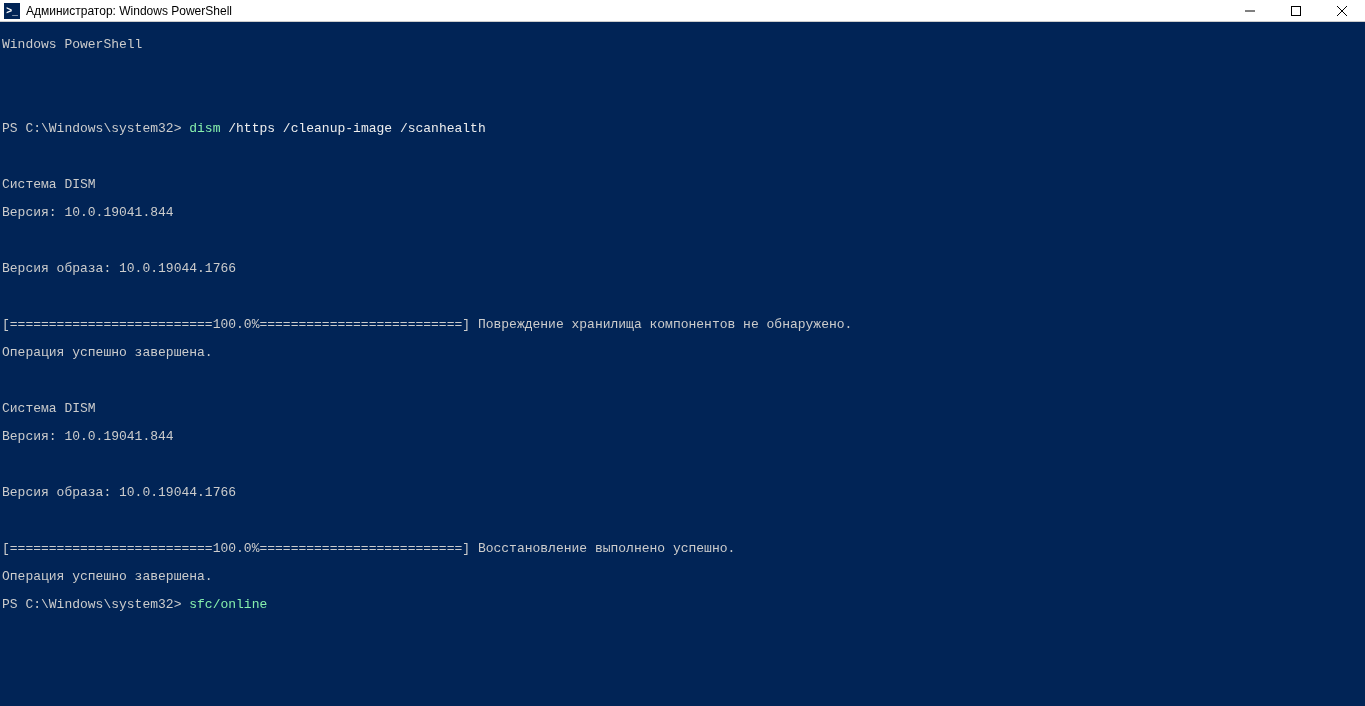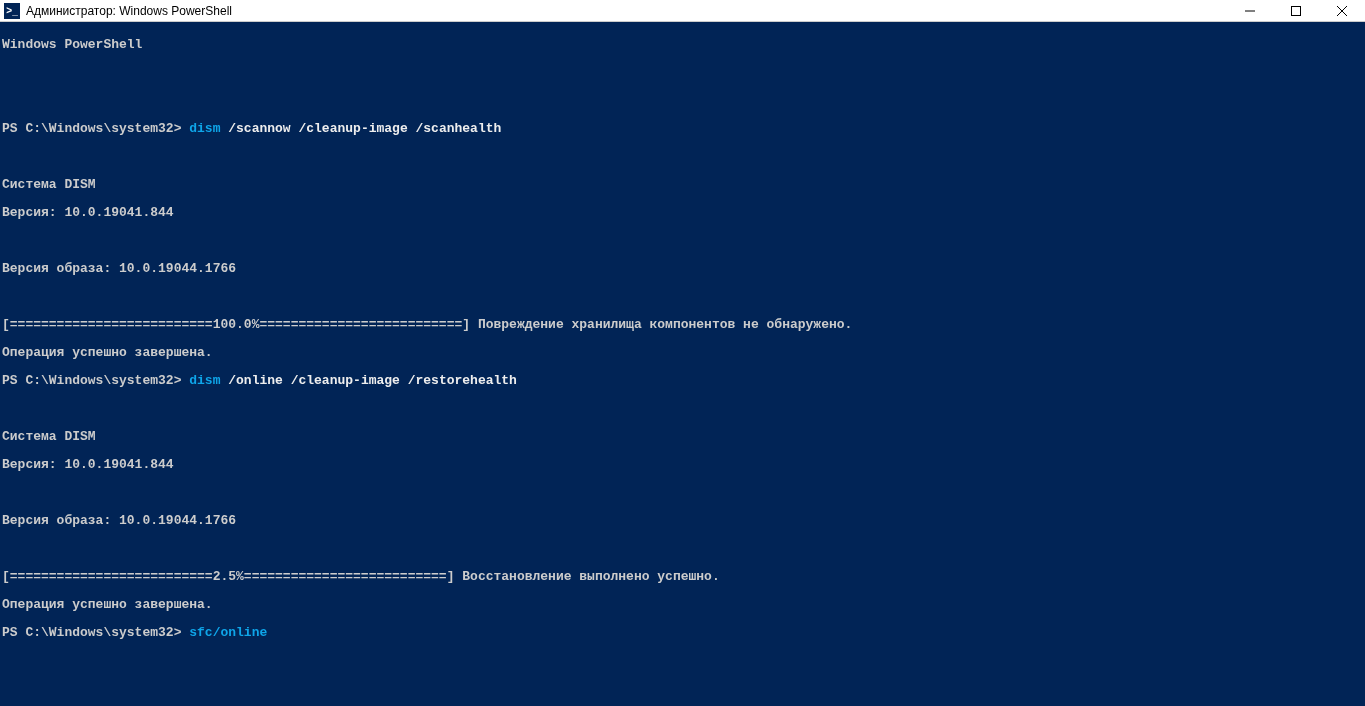--- a/index.html
+++ b/index.html
@@ -45,22 +45,22 @@
     justify-content: center;
     font-size: 11px;
     color: #000;
     cursor: pointer;
   }
   .terminal {
     padding: 2px 2px;
     line-height: 14px;
     white-space: pre;
   }
-  .line { min-height: 14px; font-weight: bold; }
-  .yellow { color: #0ea5e9; }
+  .line { min-height: 14px; }
+  .yellow { color: #86efac; }
   .white { color: #eeeeee; }
 </style>
 </head>
 <body>
 
 <div class="titlebar">
   <span class="titlebar-icon">&gt;_</span>
   <span class="titlebar-title">Администратор: Windows PowerShell</span>
   <span class="titlebar-spacer"></span>
   <div class="titlebar-btn">
@@ -78,37 +78,36 @@
         <line x1="0" y1="0" x2="10" y2="10" stroke="#000" stroke-width="1"></line>
         <line x1="10" y1="0" x2="0" y2="10" stroke="#000" stroke-width="1"></line>
       </svg>
   </div>
 </div>
 
 <div class="terminal">
 <div class="line">Windows PowerShell</div>
 <div class="line"></div>
 <div class="line"></div>
-<div class="line"><span>PS C:\Windows\system32&gt; </span><span class="yellow">dism</span><span class="white"> /scannow /cleanup-image /scanhealth</span></div>
+<div class="line"><span>PS C:\Windows\system32&gt; </span><span class="yellow">dism</span><span class="white"> /https /cleanup-image /scanhealth</span></div>
 <div class="line"></div>
 <div class="line">Cистема DISM</div>
 <div class="line">Версия: 10.0.19041.844</div>
 <div class="line"></div>
 <div class="line">Версия образа: 10.0.19044.1766</div>
 <div class="line"></div>
 <div class="line">[==========================100.0%==========================] Повреждение хранилища компонентов не обнаружено.</div>
 <div class="line">Операция успешно завершена.</div>
-<div class="line"><span>PS C:\Windows\system32&gt; </span><span class="yellow">dism</span><span class="white"> /online /cleanup-image /restorehealth</span></div>
 <div class="line"></div>
 <div class="line">Cистема DISM</div>
 <div class="line">Версия: 10.0.19041.844</div>
 <div class="line"></div>
 <div class="line">Версия образа: 10.0.19044.1766</div>
 <div class="line"></div>
-<div class="line">[==========================2.5%==========================] Восстановление выполнено успешно.</div>
+<div class="line">[==========================100.0%==========================] Восстановление выполнено успешно.</div>
 <div class="line">Операция успешно завершена.</div>
 <div class="line"><span>PS C:\Windows\system32&gt; </span><span class="yellow">sfc/online</span></div>
 
 
 
 
 
 
 
 

